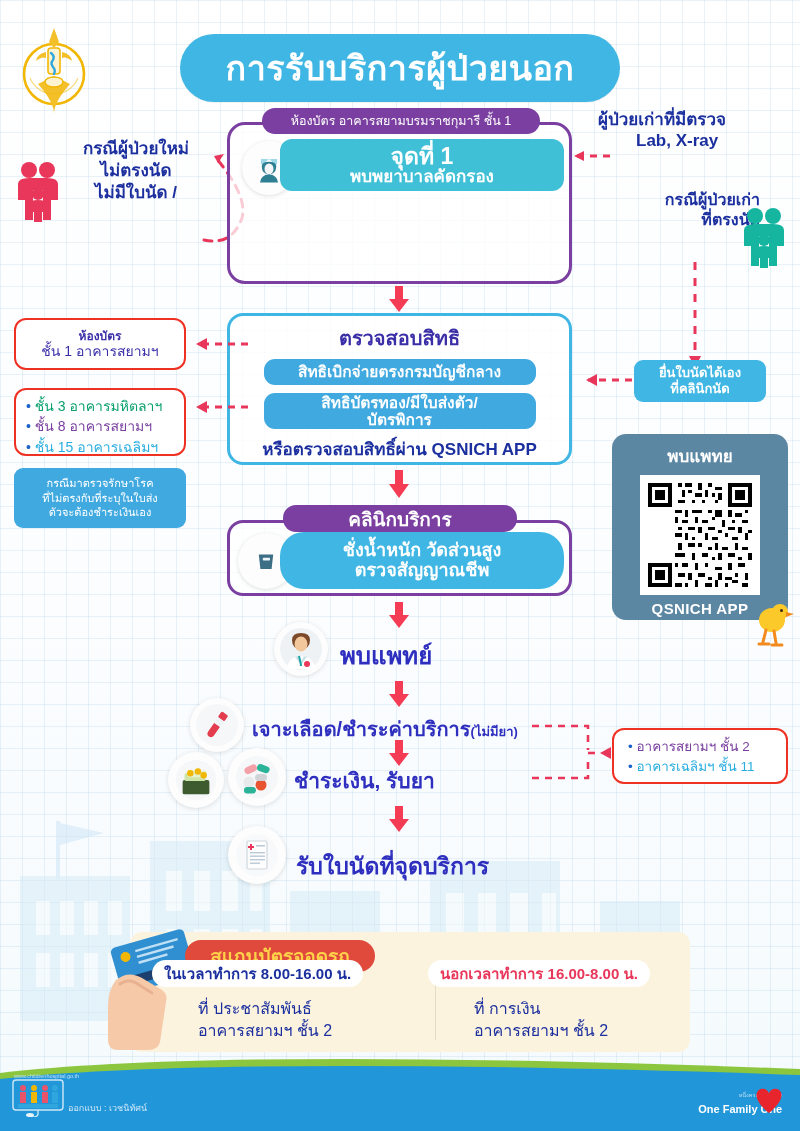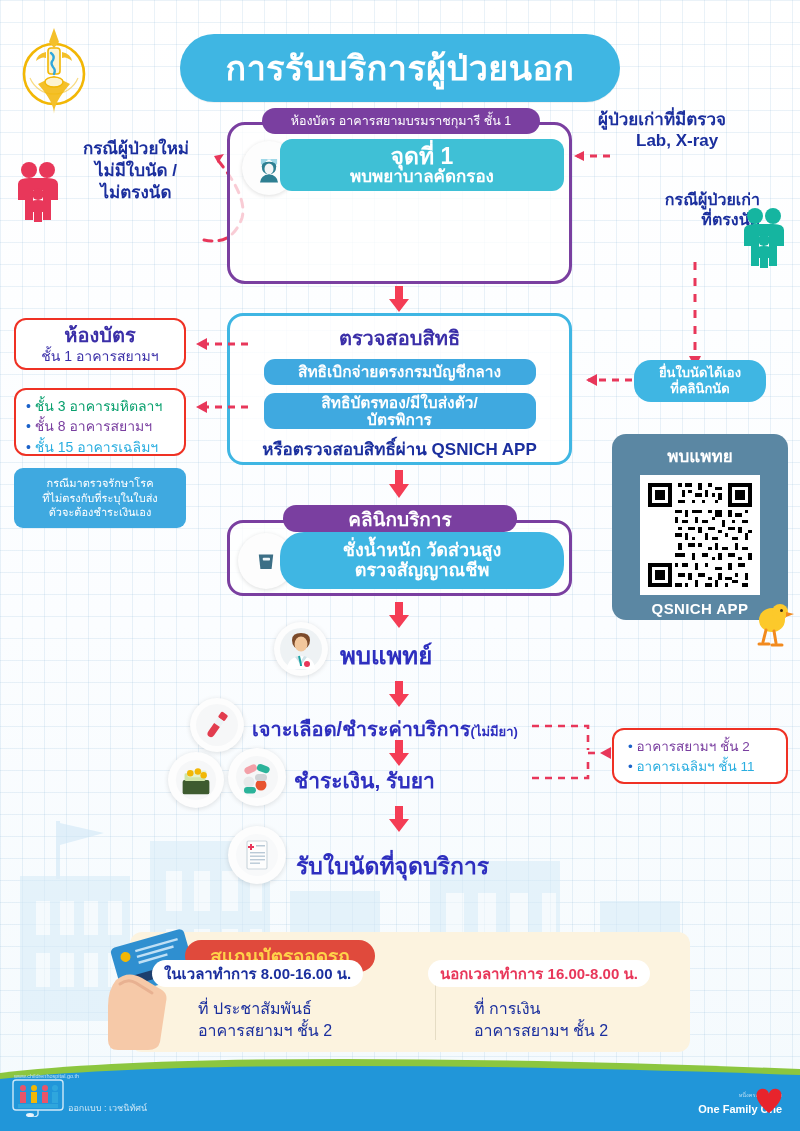--- a/index.html
+++ b/index.html
@@ -93,21 +93,21 @@
     display:flex; flex-direction:column; align-items:center; justify-content:center; line-height:1.1;
   }
   #clinic-bar .l { font-size:18px; font-weight:bold; }
 
   
   .redbox {
     border: 2.5px solid #ef3124; border-radius: 12px; background:#ffffff;
   }
   #redbox-1 { left: 14px; top: 318px; width: 172px; height: 52px;
     display:flex; flex-direction:column; align-items:center; justify-content:center; line-height:1.18; }
-  #redbox-1 .h { color:#3b2fa8; font-size:20px; font-weight:bold; }
+  #redbox-1 .h { color:#3b2fa8; font-size:12px; font-weight:bold; }
   #redbox-1 .s { color:#3b2fa8; font-size:14px; }
   #redbox-2 { left: 14px; top: 388px; width: 172px; height: 68px; padding: 6px 8px 4px 10px; }
   #redbox-2 .li { font-size: 14px; line-height: 1.45; white-space:nowrap; }
   #redbox-2 .li .dot { color:#1b62c9; }
   .c-green { color:#0aa06e; }
   .c-purple { color:#7a3fa0; }
   .c-cyan { color:#2aaee0; }
 
   #note-blue {
     left: 14px; top: 468px; width: 172px; height: 60px;
@@ -119,21 +119,21 @@
   
   #old-lab { left: 598px; top: 110px; width: 200px; text-align:left; line-height:1.22; }
   #old-lab .l1 { color:#1b2f9e; font-size:17px; font-weight:bold; }
   #old-lab .l2 { color:#1b2f9e; font-size:17px; font-weight:bold; padding-left:38px; }
 
   #old-appt { left: 600px; top: 190px; width: 160px; text-align:right; line-height:1.25; }
   #old-appt .l { color:#1b2f9e; font-size:16px; font-weight:bold; }
 
   #appt-self {
     left: 634px; top: 360px; width: 132px; height: 42px;
-    background:#3fb6e3; border-radius:17px; color:#fff;
+    background:#3fb6e3; border-radius:9px; color:#fff;
     display:flex; flex-direction:column; align-items:center; justify-content:center;
     font-size:13px; font-weight:bold; line-height:1.22; text-align:center;
   }
 
   #qr-panel {
     left: 612px; top: 434px; width: 176px; height: 186px;
     background:#5b87a3; border-radius:14px;
     display:flex; flex-direction:column; align-items:center; padding-top:8px;
   }
   #qr-panel .cap { color:#fff; font-size:17px; font-weight:bold; }
@@ -238,22 +238,22 @@
 
   <svg class="abs" style="left:14px; top:160px; width:48px; height:62px;" viewBox="0 0 48 62">
     <circle cx="15" cy="10" r="8" fill="#e8375a"></circle>
       <circle cx="33" cy="10" r="8" fill="#e8375a"></circle>
     <path d="M4 24 q0 -6 11 -6 h18 q11 0 11 6 v16 h-7 v20 h-8 V30 h-10 v30 h-8 V40 H4 Z" fill="#e8375a"></path>
     <circle cx="24" cy="34" r="6" fill="#e8375a"></circle>
     <path d="M16 44 q0 -4 8 -4 q8 0 8 4 v8 h-4 v10 h-8 V52 h-4 Z" fill="#e8375a"></path>
   </svg>
   <div class="abs" style="left:46px; top:138px; width:180px; text-align:center; line-height:1.3;">
     <div style="color:#1b2f9e; font-size:17px; font-weight:bold;">กรณีผู้ป่วยใหม่</div>
+    <div style="color:#1b2f9e; font-size:17px; font-weight:bold;">ไม่ตรงนัด</div>
     <div style="color:#1b2f9e; font-size:17px; font-weight:bold;">ไม่มีใบนัด /</div>
-    <div style="color:#1b2f9e; font-size:17px; font-weight:bold;">ไม่ตรงนัด</div>
   </div>
 
   <svg class="abs" style="left:170px; top:140px; width:80px; height:110px;" viewBox="0 0 80 110">
     <path d="M34 100 q28 6 38 -22 q6 -22 -26 -60" stroke="#e8375a" stroke-width="3" fill="none" stroke-dasharray="8 7" stroke-linecap="round"></path>
     <path d="M46 18 l10 -2 l-6 9 Z" fill="#e8375a" transform="translate(-2,-2)"></path>
   </svg>
 
   <div id="old-lab" class="abs">
     <div class="l1">ผู้ป่วยเก่าที่มีตรวจ</div>
     <div class="l2">Lab, X-ray</div>

